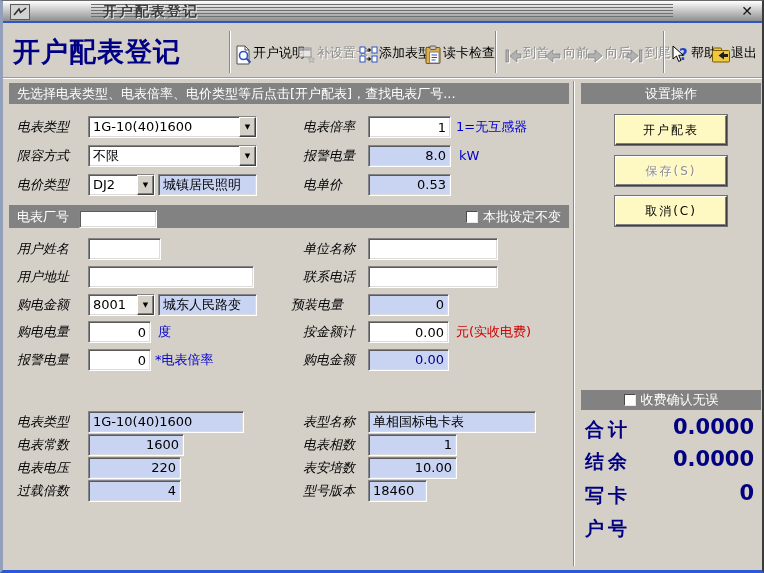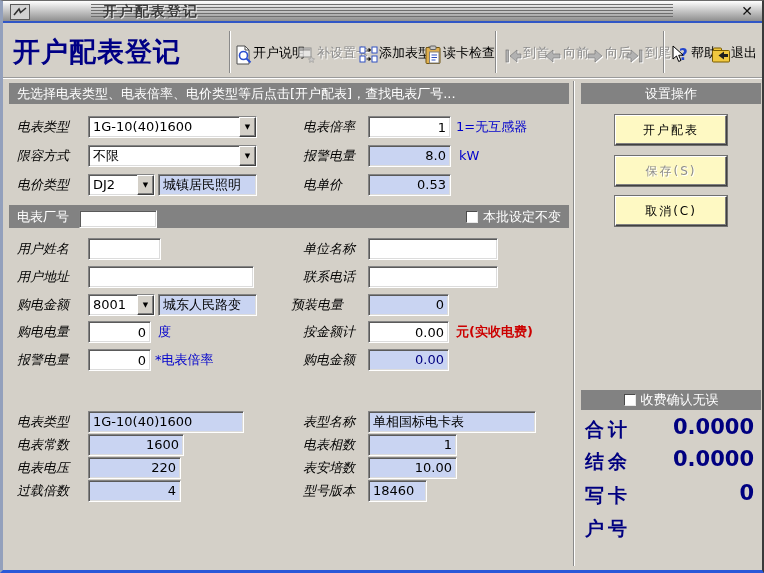--- a/index.html
+++ b/index.html
@@ -38,21 +38,21 @@
   .lbl{position:absolute;font-size:13px;height:22px;line-height:22px;color:#000;white-space:nowrap;font-style:italic;}
   .fld{position:absolute;height:22px;font-size:13px;line-height:18px;padding:1px 4px;
     border:1px solid;border-color:#848484 #ffffff #ffffff #848484;
     box-shadow:inset 1px 1px 0 #5a5a5a, inset -1px -1px 0 #dcdcdc;
     font-family:"DejaVu Sans",sans-serif;color:#000;}
   .white{background:#ffffff;}
   .lav{background:#c9d4f2;}
   .num{text-align:right;}
   .navy{color:#000080;}
   .hint{position:absolute;font-size:13px;height:22px;line-height:22px;color:#0000cc;white-space:nowrap;}
-  .hint.red{color:#cc0000;font-weight:bold;}
+  .hint.red{color:#cc0000;}
   .combo{display:flex;padding:0;background:#ffffff;}
   .combo .ctext{flex:1;padding:1px 4px;font-size:13px;line-height:18px;overflow:hidden;white-space:nowrap;}
   .combo .cbtn{width:17px;flex:none;background:#d4d0c8;border:1px solid;border-color:#ffffff #404040 #404040 #ffffff;
     box-shadow:inset -1px -1px 0 #808080;display:flex;align-items:center;justify-content:center;
     font-size:7px;color:#000;}
   .vgroove{position:absolute;left:570px;top:3px;width:2px;height:485px;border-left:1px solid #8a8a8a;border-right:1px solid #ffffff;}
   .btn{position:absolute;background:#fef9c3;border:1px solid;border-color:#ffffff #404040 #404040 #ffffff;
     box-shadow:inset -1px -1px 0 #808080, 0 0 0 1px #707070;
     font-size:12px;color:#000;display:flex;align-items:center;justify-content:center;
     font-family:"DejaVu Sans",sans-serif;letter-spacing:2px;}

